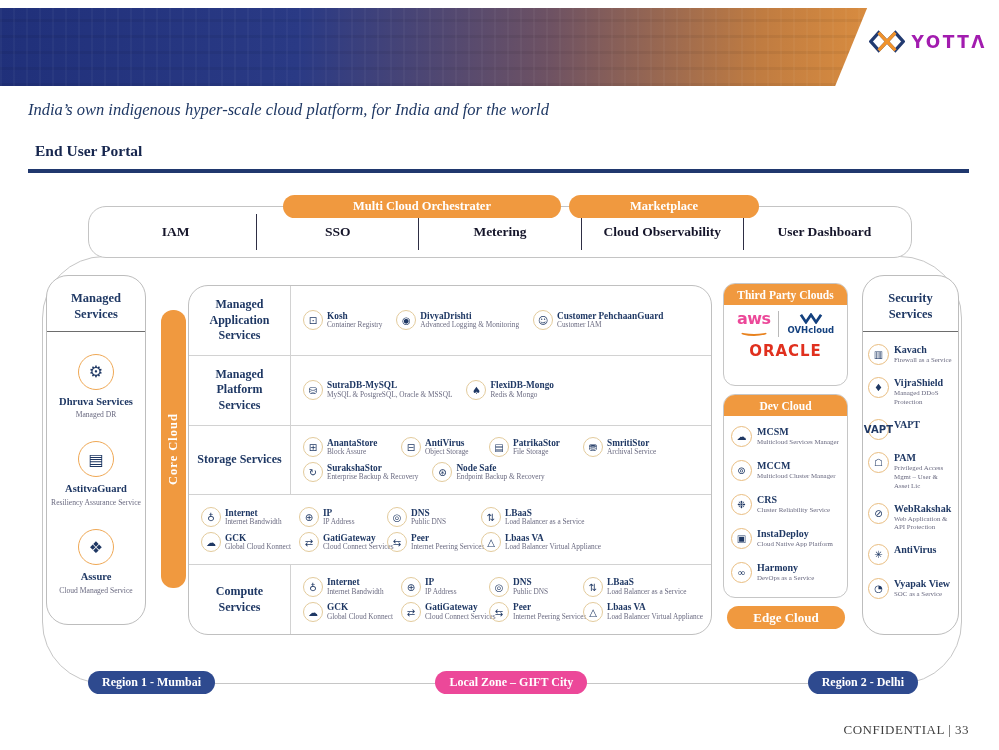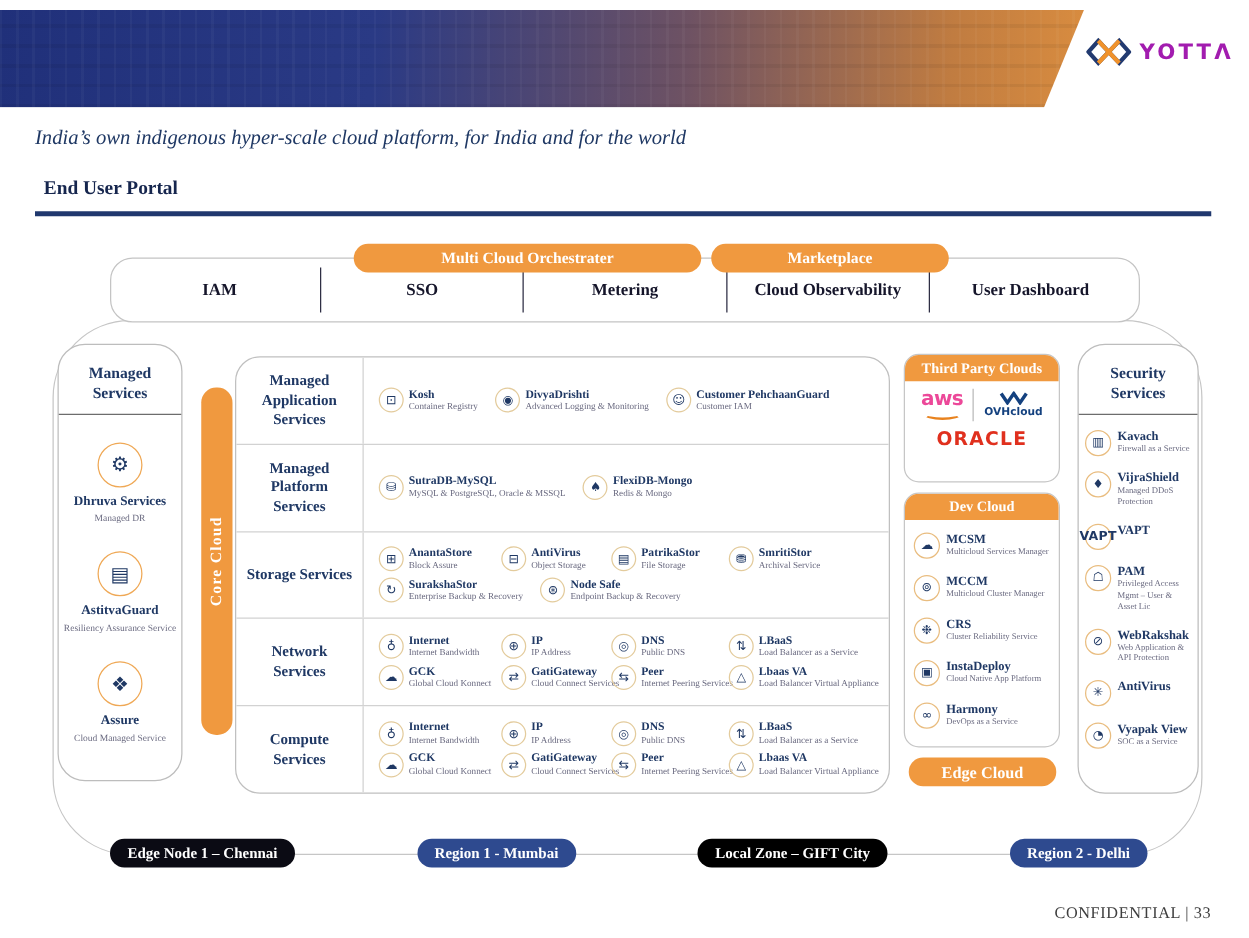--- a/index.html
+++ b/index.html
@@ -119,21 +119,21 @@
     border:1.2px solid #bdbdbd;border-radius:22px;z-index:2;display:flex;flex-direction:column;}
   .sec-list{display:flex;flex-direction:column;gap:12.5px;padding:12px 5px 0;}
 
   
   .regions{position:absolute;left:42px;top:671px;width:920px;display:flex;justify-content:space-between;
     padding:0 44px 0 46px;z-index:3;box-sizing:border-box;}
   .region-pill{height:23px;border-radius:12px;padding:0 14px;display:flex;align-items:center;
     color:#fff;font-weight:bold;font-size:12px;white-space:nowrap;}
   .pill-black{background:#0b0b14;}
   .pill-navy{background:#2e4a8f;}
-  .pill-orange{background:#000000;}
+  .pill-orange{background:#ec4899;}
 
   .footer{position:absolute;right:30px;top:722px;font-size:13px;color:#3f3f3f;letter-spacing:.5px;}
 </style>
 </head>
 <body>
 
 <div class="stage" data-interactable="false">
 
   <div class="header-band" data-interactable="false">
     <div class="header-tex" data-interactable="false"></div>
@@ -297,21 +297,20 @@
     <span class="svc-icon" data-interactable="false">⊛</span>
     <span>
       <span class="svc-name" data-interactable="false" style="display:block">Node Safe</span>
       <span class="svc-desc" data-interactable="false" style="display:block">Endpoint Backup &amp; Recovery</span>
     </span>
   </div>
           </div>
         </div>
   </div>
       <div class="center-row" data-interactable="false">
-    <div class="row-label" data-interactable="false">Network Services</div>
     <div class="row-content" data-interactable="false">
           <div class="svc-line cols4" data-interactable="false">
             <div class="svc-item" data-interactable="false">
     <span class="svc-icon" data-interactable="false">♁</span>
     <span>
       <span class="svc-name" data-interactable="false" style="display:block">Internet</span>
       <span class="svc-desc" data-interactable="false" style="display:block">Internet Bandwidth</span>
     </span>
   </div>
             <div class="svc-item" data-interactable="false">
@@ -548,23 +547,20 @@
     <span class="side-icon" data-interactable="false">◔</span>
     <span>
       <span class="side-name" data-interactable="false" style="display:block">Vyapak View</span>
       <span class="side-desc" data-interactable="false" style="display:block">SOC as a Service</span>
     </span>
   </div>
       </div>
   </div>
 
   <div class="regions" data-interactable="false">
-      <div class="region-pill pill-black" data-interactable="false">
-    <span data-interactable="false">Edge Node 1 – Chennai</span>
-  </div>
       <div class="region-pill pill-navy" data-interactable="false">
     <span data-interactable="false">Region 1 - Mumbai</span>
   </div>
       <div class="region-pill pill-orange" data-interactable="false">
     <span data-interactable="false">Local Zone – GIFT City</span>
   </div>
       <div class="region-pill pill-navy" data-interactable="false">
     <span data-interactable="false">Region 2 - Delhi</span>
   </div>
     </div>

